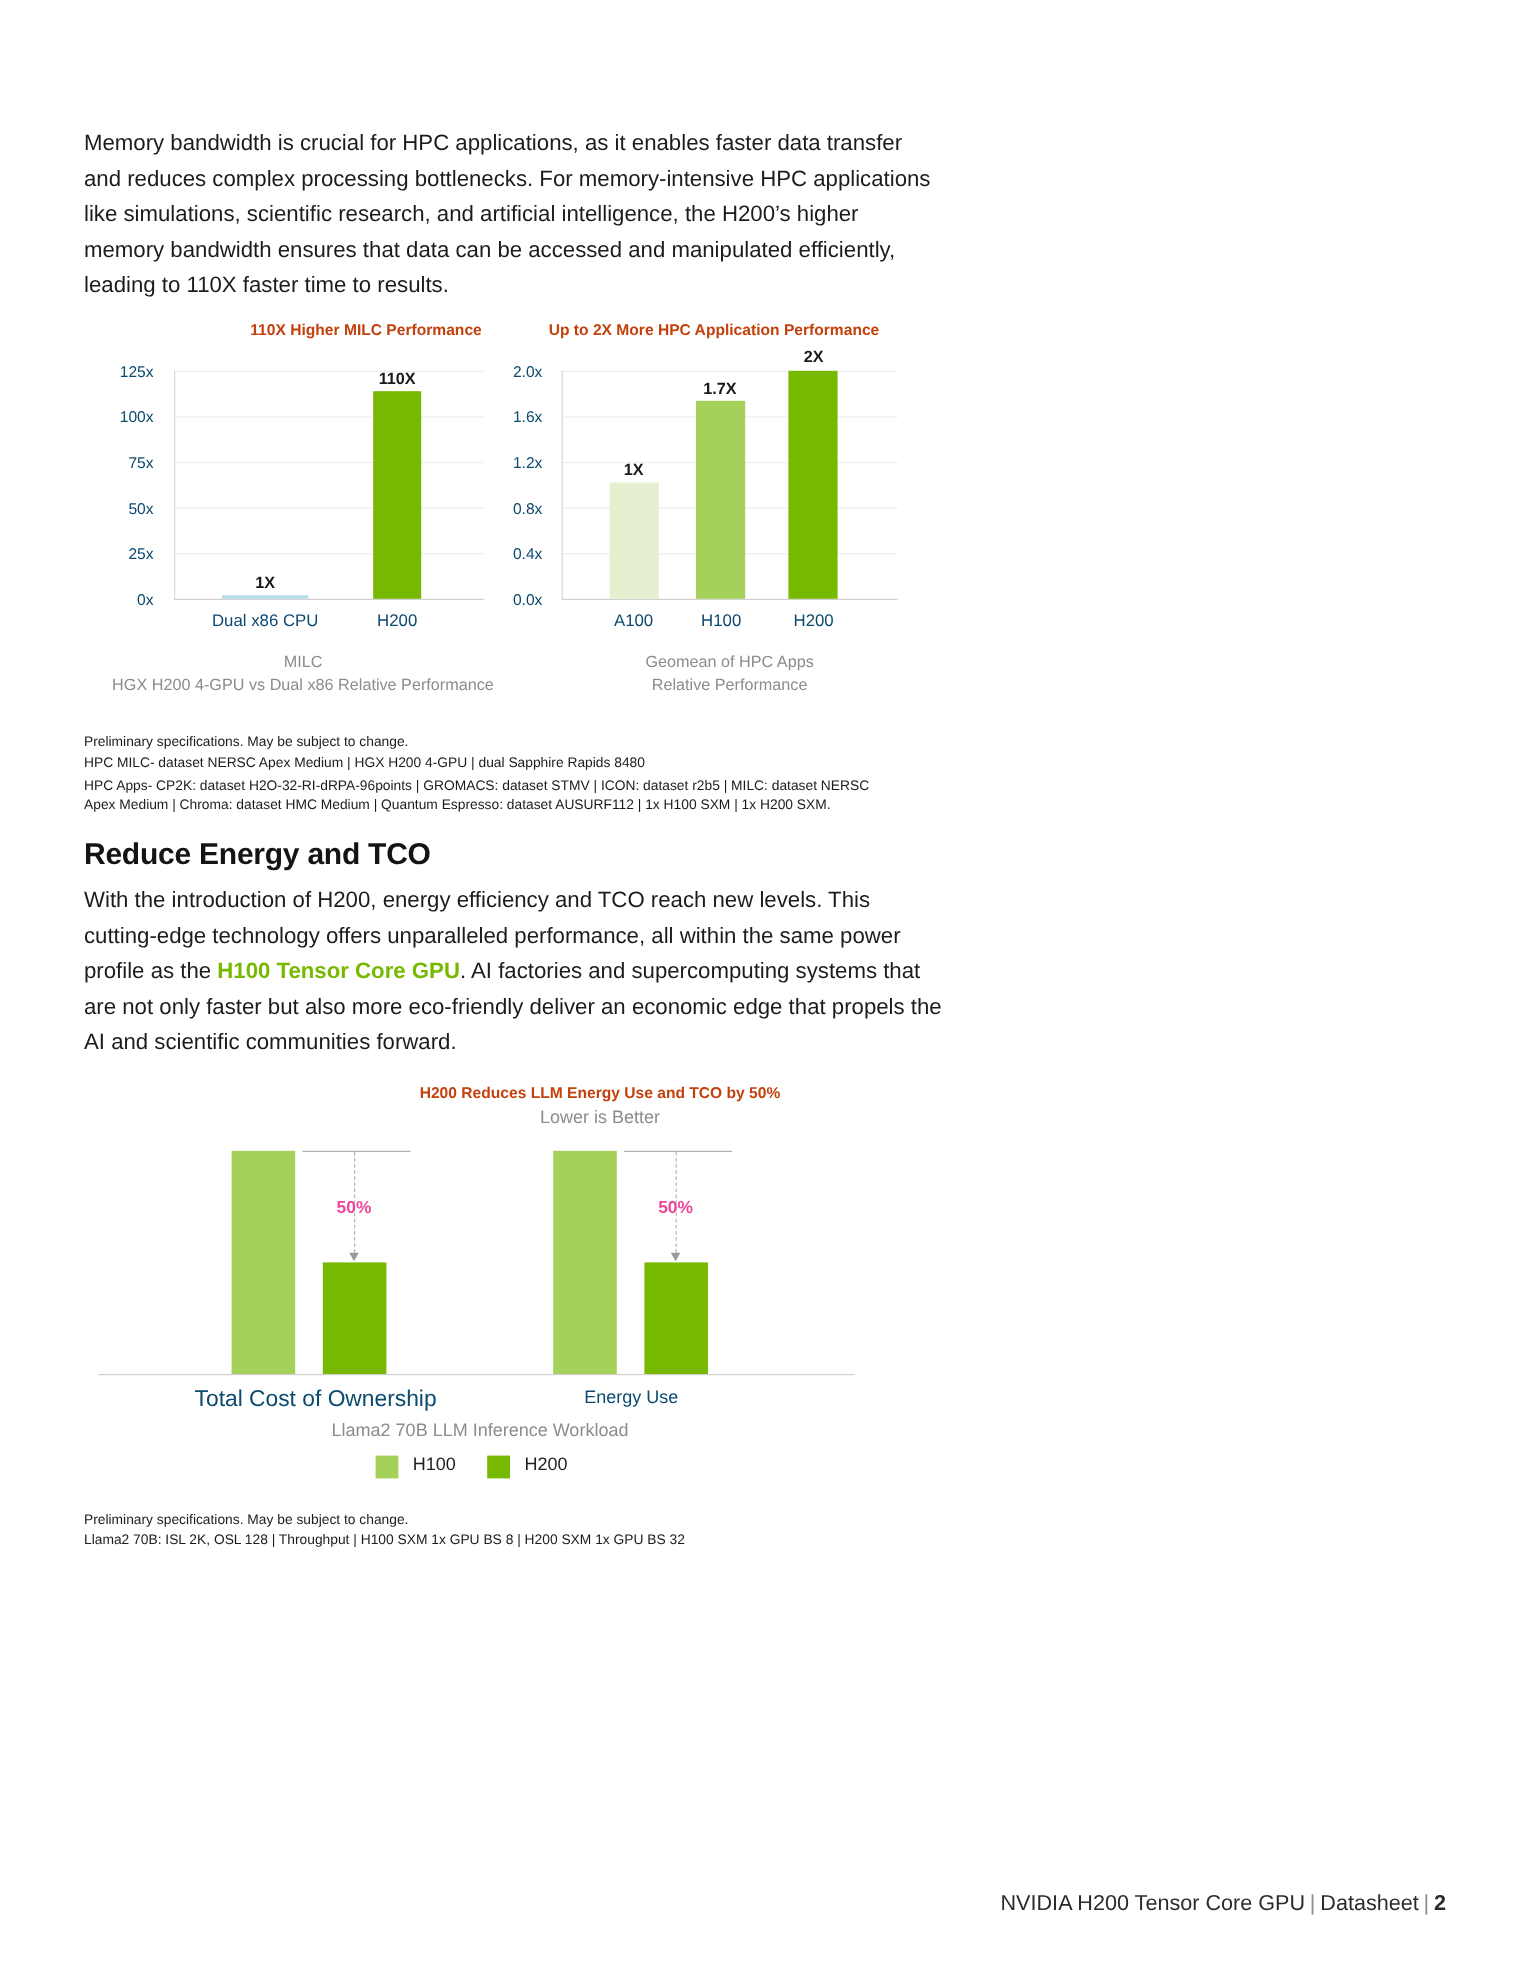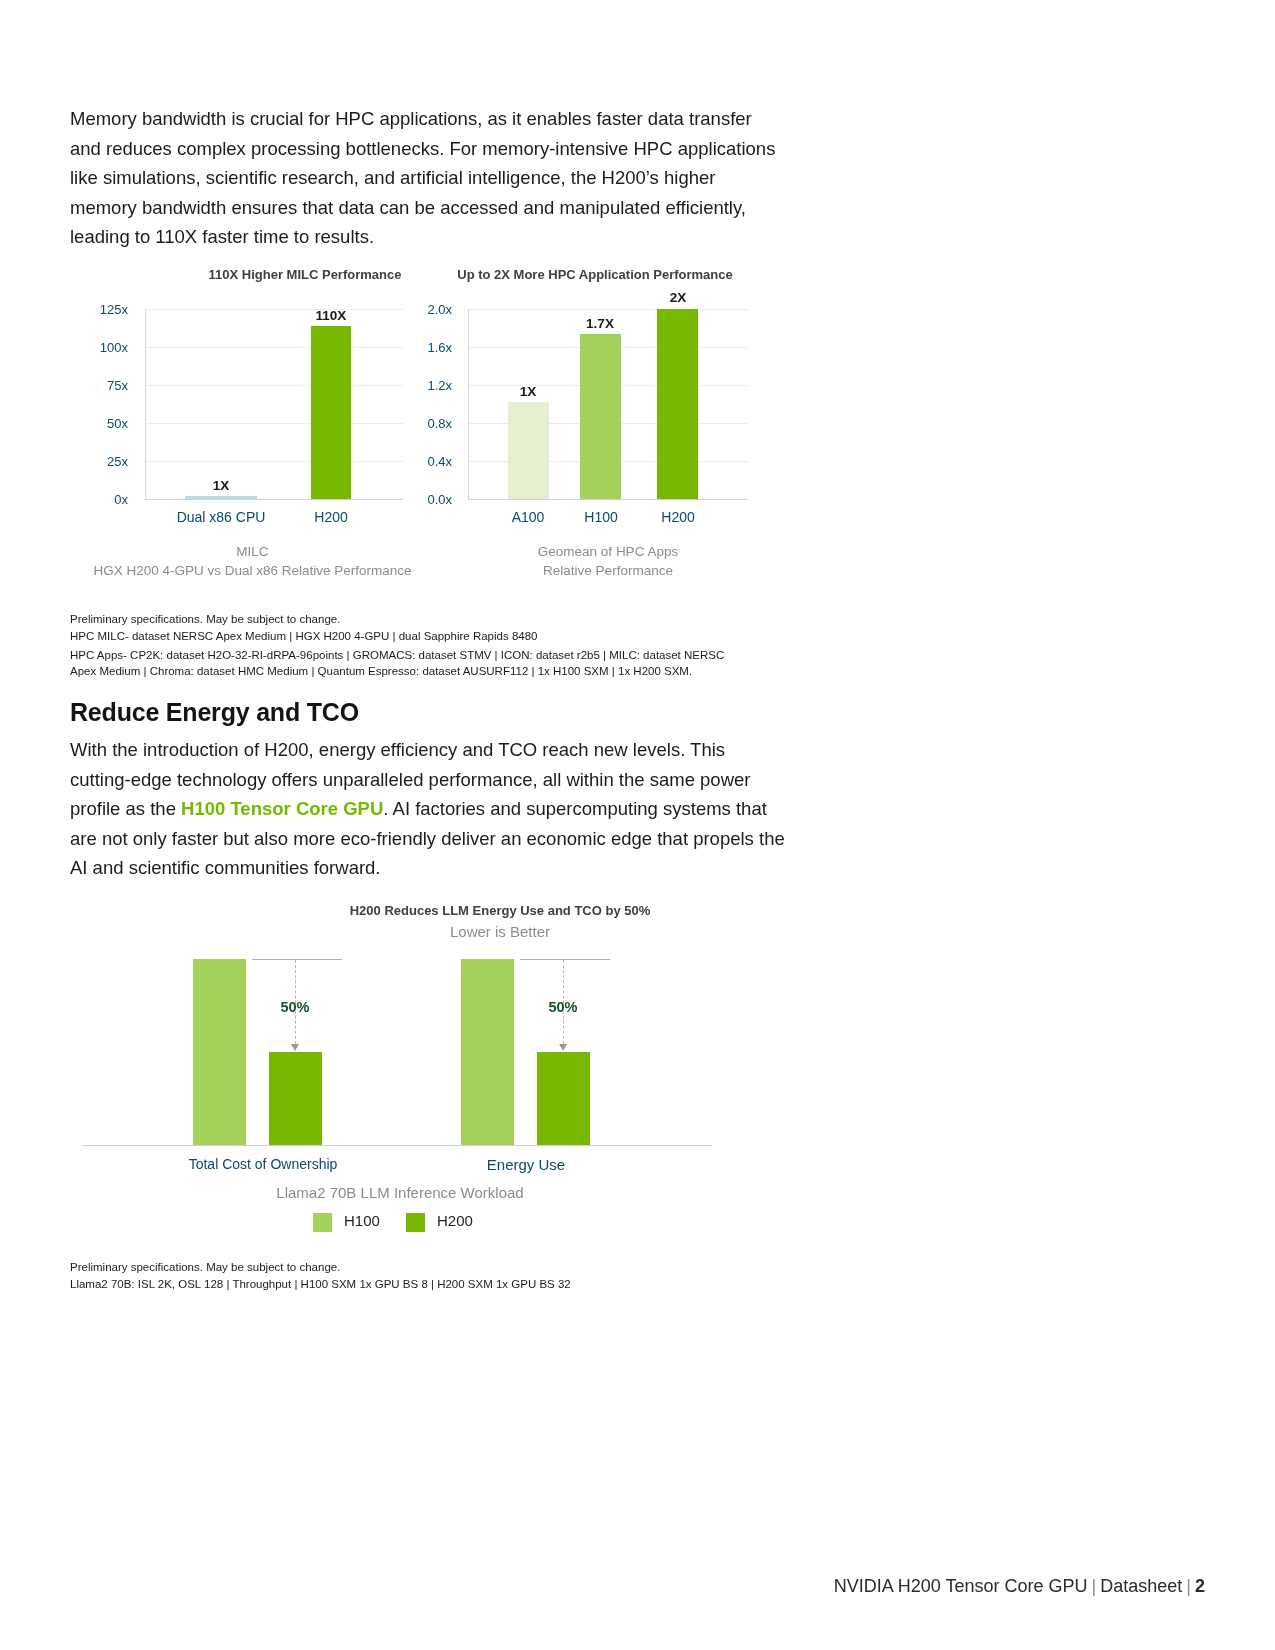--- a/index.html
+++ b/index.html
@@ -37,21 +37,21 @@
     line-height:16.5px;
     color:#1c1c1c;
     width:760px;
   }
 
   
   .chart-title {
     position:absolute;
     font-size:13px;
     font-weight:bold;
-    color:#404040;
+    color:#c2410c;
     text-align:center;
     white-space:nowrap;
   }
   .chart-subtitle {
     position:absolute;
     font-size:15px;
     color:#8c8c8c;
     text-align:center;
     white-space:nowrap;
   }
@@ -96,21 +96,21 @@
     position:absolute;
     width:0; height:0;
     border-left:4.5px solid transparent;
     border-right:4.5px solid transparent;
     border-top:7px solid #9a9a9a;
   }
   .pct-label {
     position:absolute;
     font-size:14.5px;
     font-weight:bold;
-    color:#14532d;
+    color:#ec4899;
     text-align:center;
     white-space:nowrap;
   }
   .legend-swatch { position:absolute; width:19px; height:19px; }
   .legend-text {
     position:absolute;
     font-size:15px;
     color:#1f1f1f;
     white-space:nowrap;
   }
@@ -221,21 +221,21 @@
     <div class="arrow-head" style="left:291px; top:1044px;"></div>
     <div class="pct-label" style="left:255px; top:999px; width:80px;">50%</div>
 
     <div class="bar" style="left:461px; top:959px; width:53px; height:186px; background:#a3d15a;"></div>
     <div class="bar" style="left:537px; top:1052px; width:53px; height:93px; background:#76b900;"></div>
     <div class="ref-line" style="left:520px; top:959px; width:90px; background:#b0b0b0;"></div>
     <div class="drop-line" style="left:563px; top:960px; height:84px;"></div>
     <div class="arrow-head" style="left:559px; top:1044px;"></div>
     <div class="pct-label" style="left:523px; top:999px; width:80px;">50%</div>
 
-    <div class="cat-label" style="left:143px; top:1156px; width:240px; font-size:14px;">Total Cost of Ownership</div>
+    <div class="cat-label" style="left:143px; top:1156px; width:240px; font-size:19px;">Total Cost of Ownership</div>
     <div class="cat-label" style="left:436px; top:1156px; width:180px; font-size:15px;">Energy Use</div>
 
     <div class="axis-label" style="left:150px; top:1184px; width:500px; font-size:15px;">Llama2 70B LLM Inference Workload</div>
 
     <div class="legend-swatch" style="left:313px; top:1213px; background:#a3d15a;"></div>
     <div class="legend-text" style="left:344px; top:1212px;">H100</div>
     <div class="legend-swatch" style="left:406px; top:1213px; background:#76b900;"></div>
     <div class="legend-text" style="left:437px; top:1212px;">H200</div>
   </div>
 

